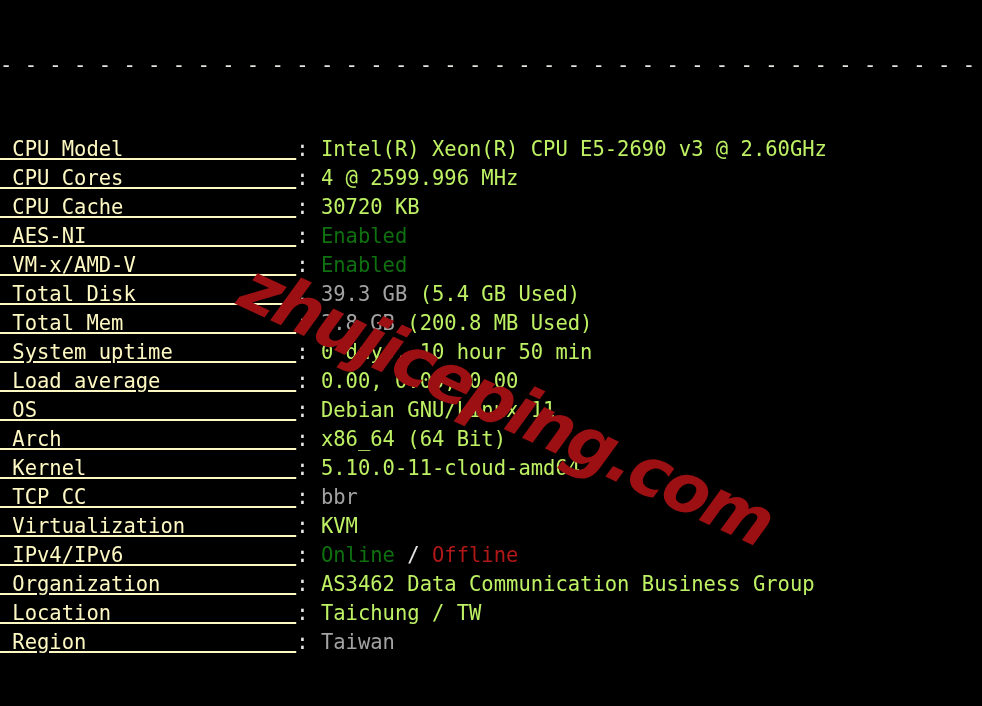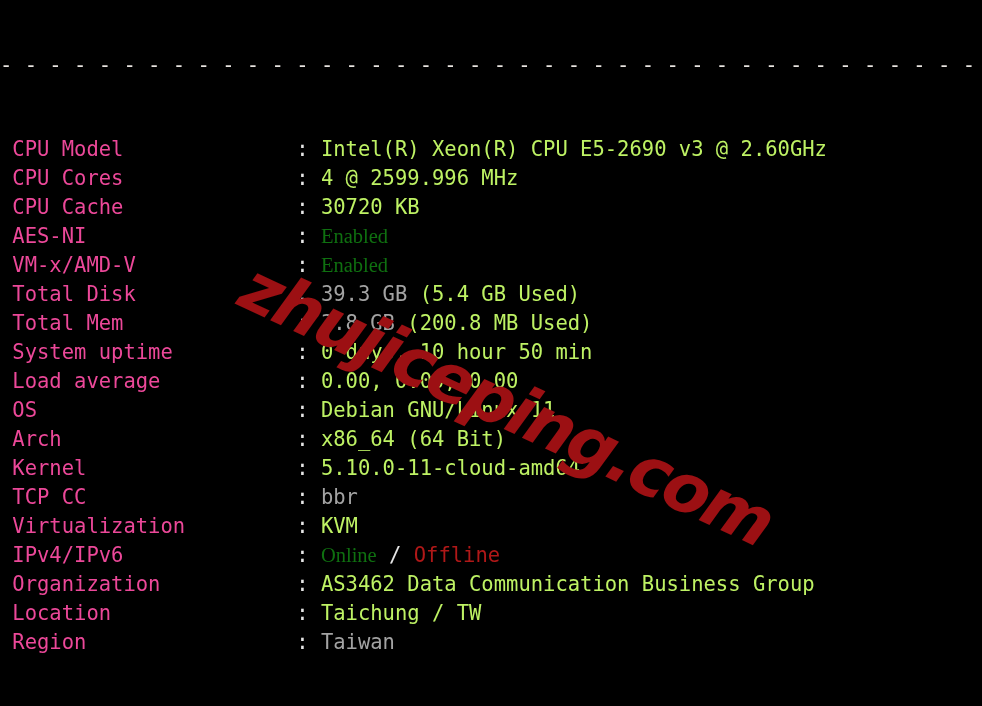--- a/index.html
+++ b/index.html
@@ -41,25 +41,25 @@
   }
   .sep {
     color: #e8e4e0;
     height: 20px;
     line-height: 20px;
     font-size: 20.5px;
     letter-spacing: 0;
     overflow: hidden;
   }
   .sep-top { height: 19px; line-height: 14px; }
-  .label  { color: #ec4899; }
+  .label  { color: #fef9c3; text-decoration: underline; }
   .colon  { color: #e6e6e6; }
   .cyan   { color: #bef264; }
   .yellow { color: #a3a3a3; }
-  .green  { color: #0f7010; font-family: Liberation Serif, serif; }
+  .green  { color: #0f7010; }
   .red    { color: #b01818; text-align: center; }
   .white  { color: #e6e6e6; }
 
   #watermark {
     position: absolute;
     left: 245px;
     top: 243px;
     z-index: 5;
     transform: rotate(25deg);
     transform-origin: 0 50%;

